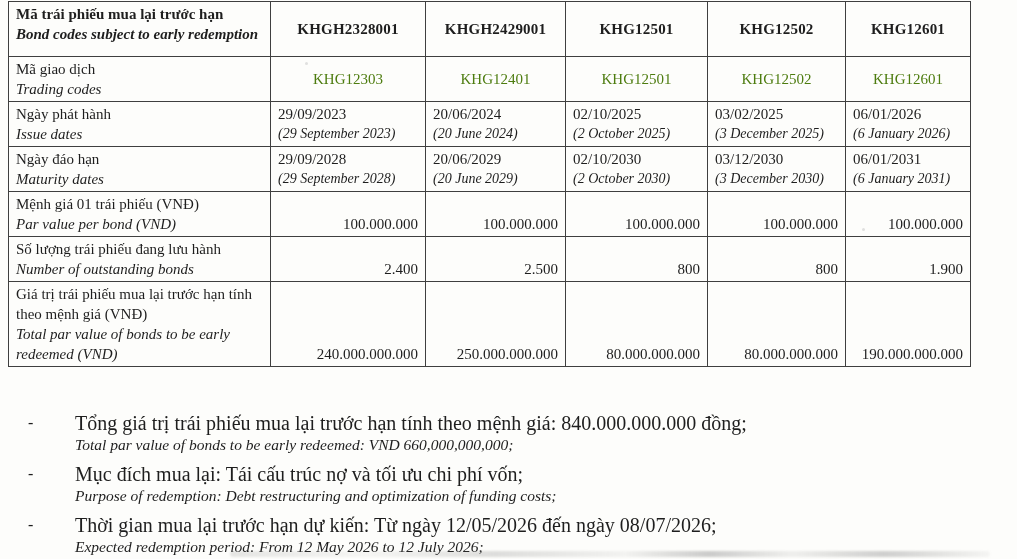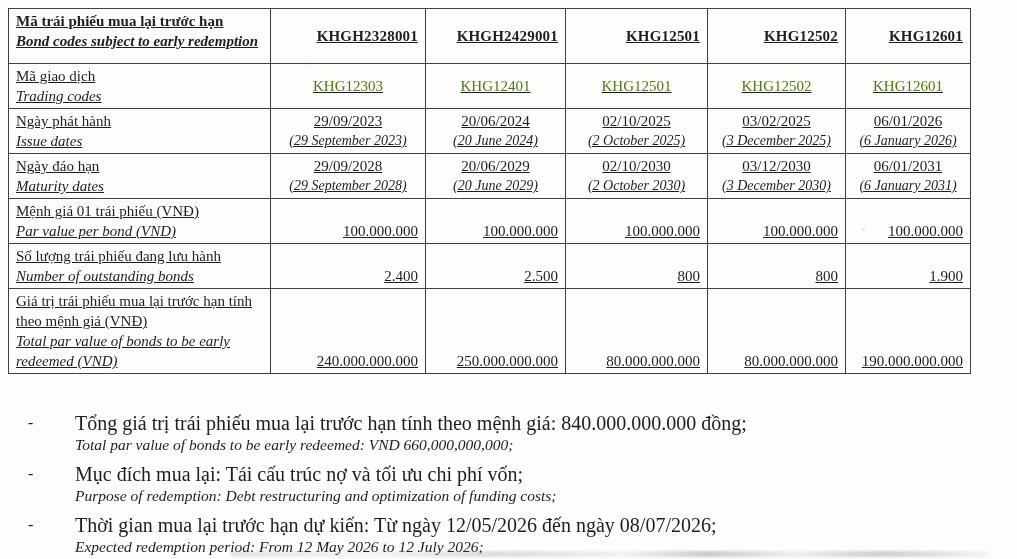--- a/index.html
+++ b/index.html
@@ -11,56 +11,55 @@
     overflow:hidden;
   }
   .page{
     position:relative;
     width:1017px;height:559px;
     background:#fdfdfb;
   }
   
   table.bond{
     position:absolute;
-    left:8px;top:8px;
+    left:8px;top:1px;
     width:962px;
     border-collapse:collapse;
     table-layout:fixed;
-    text-decoration:underline;
   }
   table.bond td{
     border:1px solid #3f3f3f;
     padding:2px 7px;
     font-size:15px;
     line-height:20px;
     overflow:hidden;
   }
   td.lbl{
     vertical-align:top;
     text-align:left;
     padding-left:7px;
   }
   td.lbl .vi{display:block;}
   td.lbl .en{display:block;font-style:italic;}
   td.head-lbl .vi{font-weight:bold;}
   td.head-lbl .en{font-weight:bold;font-style:italic;}
   td.code-head{
-    text-align:right;
+    text-align:center;
     vertical-align:middle;
     font-weight:bold;
     font-size:15px;
     letter-spacing:.2px;
   }
   td.code{
     text-align:center;
     vertical-align:middle;
     color:#4d7c0f;
   }
   td.date{
-    text-align:center;
+    text-align:left;
     vertical-align:middle;
     font-size:14.5px;
     line-height:19px;
   }
   td.date .sub{
     display:block;
     font-style:italic;
     font-size:14px;
   }
   td.num{

